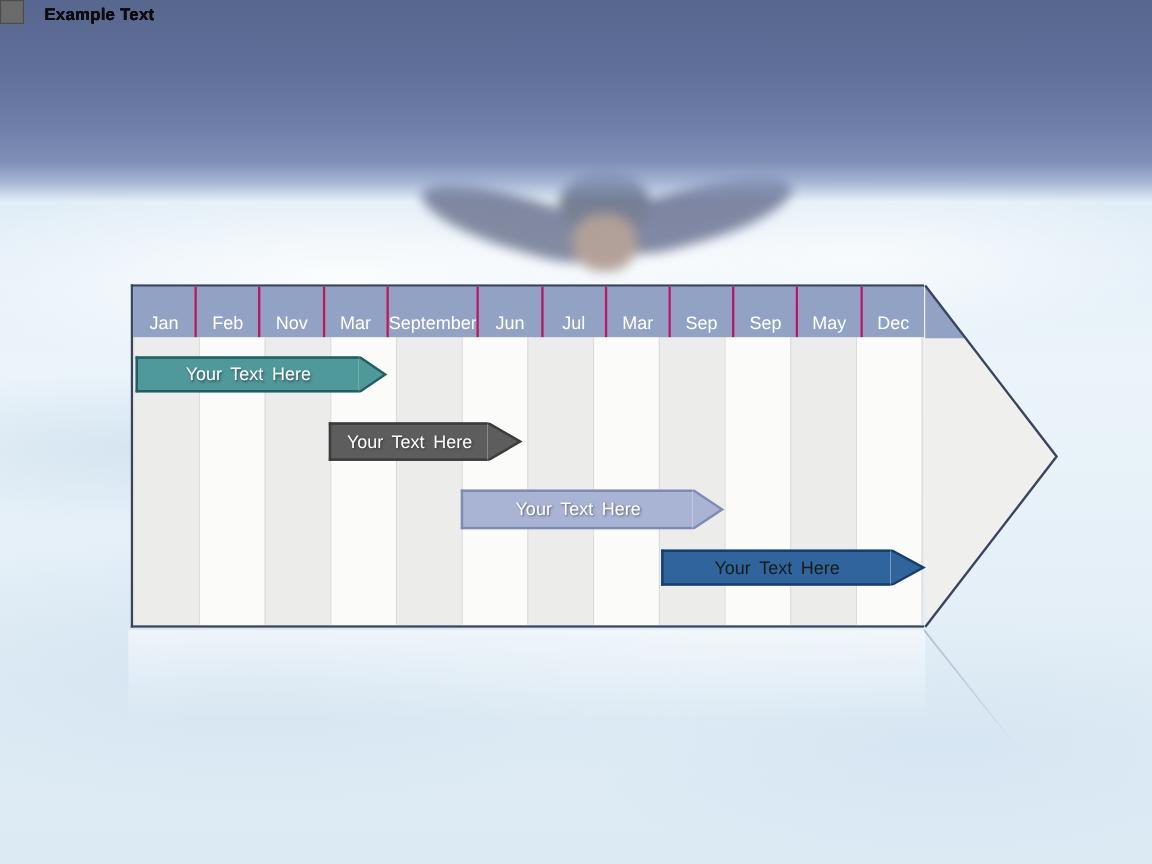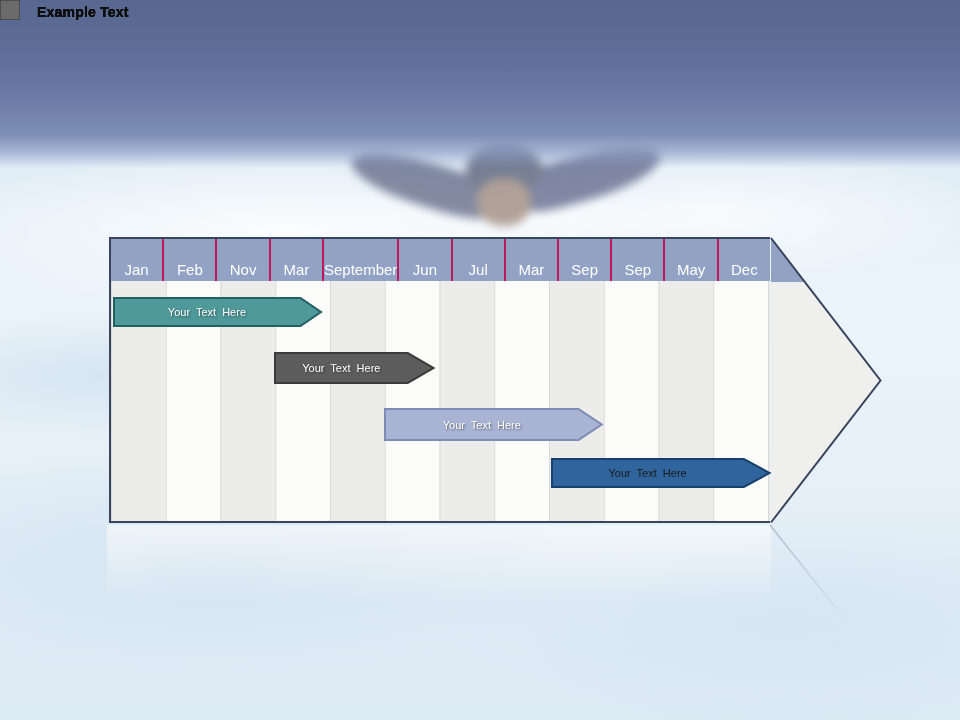--- a/index.html
+++ b/index.html
@@ -62,21 +62,21 @@
   .chart-body{position:absolute;left:0;right:0;top:42px;bottom:0;
     background-image:
       linear-gradient(90deg,#d8d8d6 0 1px,rgba(0,0,0,0) 1px),
       linear-gradient(90deg,#ececea 0 50%,#fbfbfa 50%);
     background-size:54.75px 100%,109.5px 100%;}
   .chart-tip{position:absolute;left:770px;top:237px;}
 
   .bar{position:absolute;display:flex;align-items:stretch;}
   .bar-rect{display:flex;align-items:center;justify-content:center;height:100%;
     border:2px solid;border-right:none;box-sizing:border-box;}
-  .bar-label{font-size:11px;white-space:nowrap;word-spacing:3px;}
+  .bar-label{font-size:15px;white-space:nowrap;word-spacing:3px;}
   .bar-label.shadowed{text-shadow:1px 1px 2px rgba(30,30,30,0.55);}
   .bar-tip{display:block;flex:0 0 auto;}
 </style>
 </head>
 <body>
 
 <div class="slide">
 
   <div class="bg-water"></div>
 

